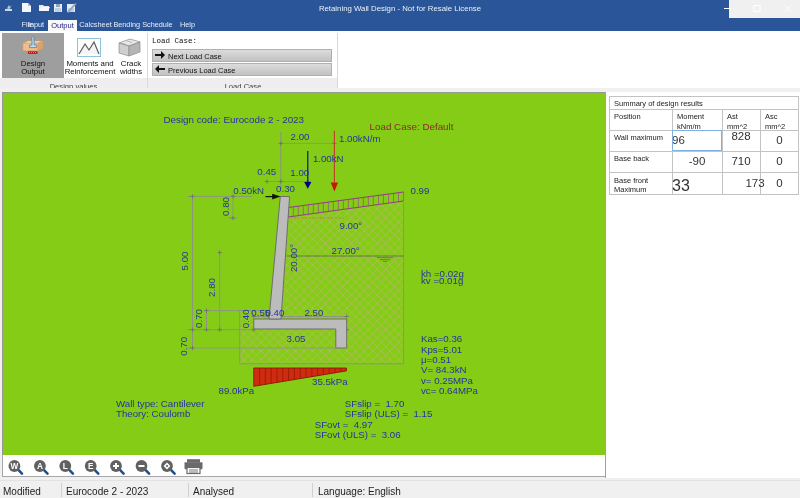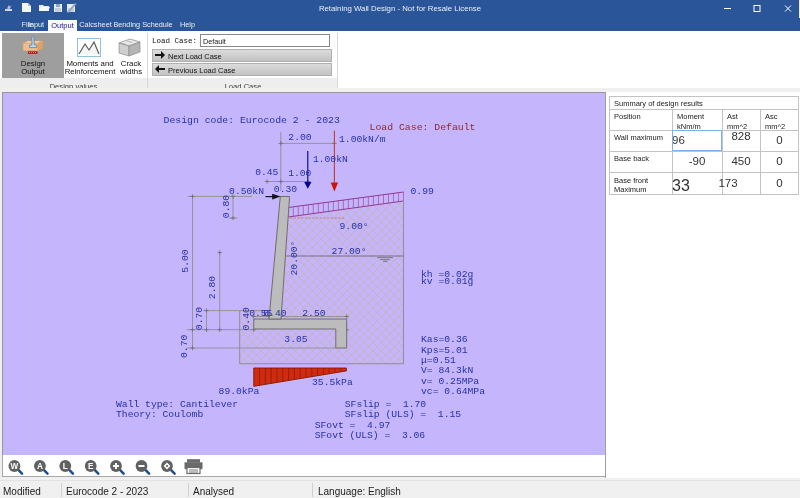--- a/index.html
+++ b/index.html
@@ -1,34 +1,34 @@
 <!DOCTYPE html>
 <html><head>
 <meta charset="utf-8">
 <style>
   html,body{margin:0;padding:0;}
   body{width:800px;height:498px;position:relative;overflow:hidden;
        font-family:"Liberation Sans",sans-serif;background:#f0f0f0;}
   .abs{position:absolute;}
   
-  #titlebar{left:0;top:0;width:799px;height:18px;background:#2a5699;}
+  #titlebar{left:0;top:0;width:729px;height:18px;background:#2a5699;}
   #title{left:0;top:4px;width:800px;text-align:center;color:#eaf0f8;font-size:7.8px;}
   
   #menubar{left:0;top:18px;width:800px;height:13px;background:#2a5699;}
   .mitem{position:absolute;top:0;height:13px;line-height:13px;color:#e8eef8;font-size:7.3px;text-align:center;white-space:nowrap;}
   #outtab{left:48px;top:2px;width:29px;height:11px;background:#f8f8f8;color:#23238f;line-height:11px;text-align:center;font-size:7.5px;position:absolute;}
   
   #ribbon{left:0;top:31px;width:800px;height:59px;background:#ffffff;}
   .gsep{position:absolute;top:2px;width:1px;height:56px;background:#d8d8d8;}
   .glabel{position:absolute;top:50.5px;font-size:7.6px;color:#3c3c3c;text-align:center;}
   #btnDesign{left:2px;top:2px;width:62px;height:45px;background:#9e9e9e;}
   .rbtxt{position:absolute;width:100%;text-align:center;font-size:7.8px;color:#111;line-height:7.5px;}
   #ribbonstrip{left:0;top:88px;width:800px;height:4px;background:#f0f0f0;}
   
-  #canvas{left:2px;top:92px;width:602px;height:362px;background:#c4b5fd;border:1px solid #979797;font-family:Liberation Mono, monospace;}
+  #canvas{left:2px;top:92px;width:602px;height:362px;background:#84cc16;border:1px solid #979797;}
   
   #zoombar{left:2px;top:455px;width:602px;height:21px;background:#fff;border:1px solid #a8a8a8;border-top:none;}
   
   #rpanel{left:605px;top:92px;width:195px;height:386px;background:#fff;border-left:1px solid #a0a0a0;}
   
   #statusbar{left:0;top:480px;width:800px;height:18px;background:#f0f0f0;border-top:1px solid #e3e3e3;}
   .stxt{position:absolute;top:5px;font-size:10px;color:#222;}
   .ssep{position:absolute;top:2px;width:1px;height:14px;background:#d0d0d0;}
 </style>
 </head>
@@ -92,21 +92,20 @@
   <div class="rbtxt" style="left:110px;top:29px;width:42px;">Crack<br>widths</div>
   <svg class="abs" style="left:118px;top:7px" width="23" height="19" viewBox="0 0 23 19">
     <path d="M1 5 L12 1 L22 4 L11 8 Z" fill="#e8e8e8" stroke="#8a8a8a" stroke-width="0.7"></path>
     <path d="M1 5 L11 8 L11 18 L1 15 Z" fill="#cfcfcf" stroke="#8a8a8a" stroke-width="0.7"></path>
     <path d="M11 8 L22 4 L22 14 L11 18 Z" fill="#b5b5b5" stroke="#8a8a8a" stroke-width="0.7"></path>
     <path d="M4 5.5 l4 1 M9 3 l5 1.5" stroke="#9a9a9a" stroke-width="0.6" fill="none"></path>
   </svg>
   <div class="gsep" style="left:147px;"></div>
   <div class="glabel" style="left:0px;width:147px;">Design values</div>
   <div class="abs" style="left:152px;top:6px;font-size:7.5px;color:#111;font-family:Liberation Mono, monospace;">Load Case:</div>
-  <div class="abs" style="left:200px;top:3px;width:126px;height:9px;border:1px solid #898989;background:#fff;font-size:7.2px;color:#111;padding-top:2px;padding-left:2px;">Default</div>
   <div class="abs" style="left:152px;top:18px;width:178px;height:11px;background:linear-gradient(#dcdcdc,#c2c2c2);border:1px solid #b0b0b0;"></div>
   <div class="abs" style="left:152px;top:32px;width:178px;height:11px;background:linear-gradient(#dcdcdc,#c2c2c2);border:1px solid #b0b0b0;"></div>
   <svg class="abs" style="left:154px;top:19px" width="12" height="10" viewBox="0 0 12 10">
       <path d="M1 4 h6 v-3 l4 4 l-4 4 v-3 h-6 z" fill="#111"></path>
     </svg>
   <svg class="abs" style="left:154px;top:33px" width="12" height="10" viewBox="0 0 12 10">
       <path d="M11 4 h-6 v-3 l-4 4 l4 4 v-3 h6 z" fill="#111"></path>
     </svg>
   <div class="abs" style="left:168px;top:21px;font-size:7.5px;color:#111;">Next Load Case</div>
   <div class="abs" style="left:168px;top:35px;font-size:7.5px;color:#111;">Previous Load Case</div>
@@ -231,25 +230,25 @@
 <div style="position:absolute;left:5px;top:16px;font-size:7.5px;color:#222;line-height:9.5px;text-align:center;">Position</div>
 <div style="position:absolute;left:68px;top:16px;font-size:7.5px;color:#222;line-height:9.5px;">Moment<br>kNm/m</div>
 <div style="position:absolute;left:118px;top:16px;font-size:7.5px;color:#222;line-height:9.5px;">Ast<br>mm^2</div>
 <div style="position:absolute;left:156px;top:16px;font-size:7.5px;color:#222;line-height:9.5px;">Asc<br>mm^2</div>
 <div style="position:absolute;left:5px;top:37.3px;font-size:7.5px;color:#222;line-height:9.5px;">Wall maximum</div>
 <div style="position:absolute;left:63px;top:38.3px;width:50px;font-size:11.5px;color:#333;text-align:left;">96</div>
 <div style="position:absolute;left:113px;top:34px;width:38px;font-size:11.5px;color:#333;text-align:center;">828</div>
 <div style="position:absolute;left:151px;top:38.3px;width:39px;font-size:11.5px;color:#333;text-align:center;">0</div>
 <div style="position:absolute;left:5px;top:58.3px;font-size:7.5px;color:#222;line-height:9.5px;">Base back</div>
 <div style="position:absolute;left:63px;top:59.3px;width:50px;font-size:11.5px;color:#333;text-align:center;">-90</div>
-<div style="position:absolute;left:113px;top:59.3px;width:38px;font-size:11.5px;color:#333;text-align:center;">450</div>
+<div style="position:absolute;left:113px;top:59.3px;width:38px;font-size:11.5px;color:#333;text-align:center;">710</div>
 <div style="position:absolute;left:151px;top:59.3px;width:39px;font-size:11.5px;color:#333;text-align:center;">0</div>
 <div style="position:absolute;left:5px;top:79.6px;font-size:7.5px;color:#222;line-height:9.5px;">Base front<br>Maximum</div>
 <div style="position:absolute;left:63px;top:80.6px;width:50px;font-size:16px;color:#333;text-align:left;">33</div>
-<div style="position:absolute;left:100px;top:80.6px;width:38px;font-size:11.5px;color:#333;text-align:center;">173</div>
+<div style="position:absolute;left:127px;top:80.6px;width:38px;font-size:11.5px;color:#333;text-align:center;">173</div>
 <div style="position:absolute;left:151px;top:80.6px;width:39px;font-size:11.5px;color:#333;text-align:center;">0</div>
 <div style="position:absolute;left:63px;top:33.8px;width:50px;height:21px;border:1px solid #7fb2e0;box-sizing:border-box;"></div>
 </div>
 </div>
 <div class="abs" id="statusbar">
   <div class="stxt" style="left:3px;">Modified</div>
   <div class="ssep" style="left:61px;"></div>
   <div class="stxt" style="left:66px;">Eurocode 2 - 2023</div>
   <div class="ssep" style="left:188px;"></div>
   <div class="stxt" style="left:193px;">Analysed</div>

